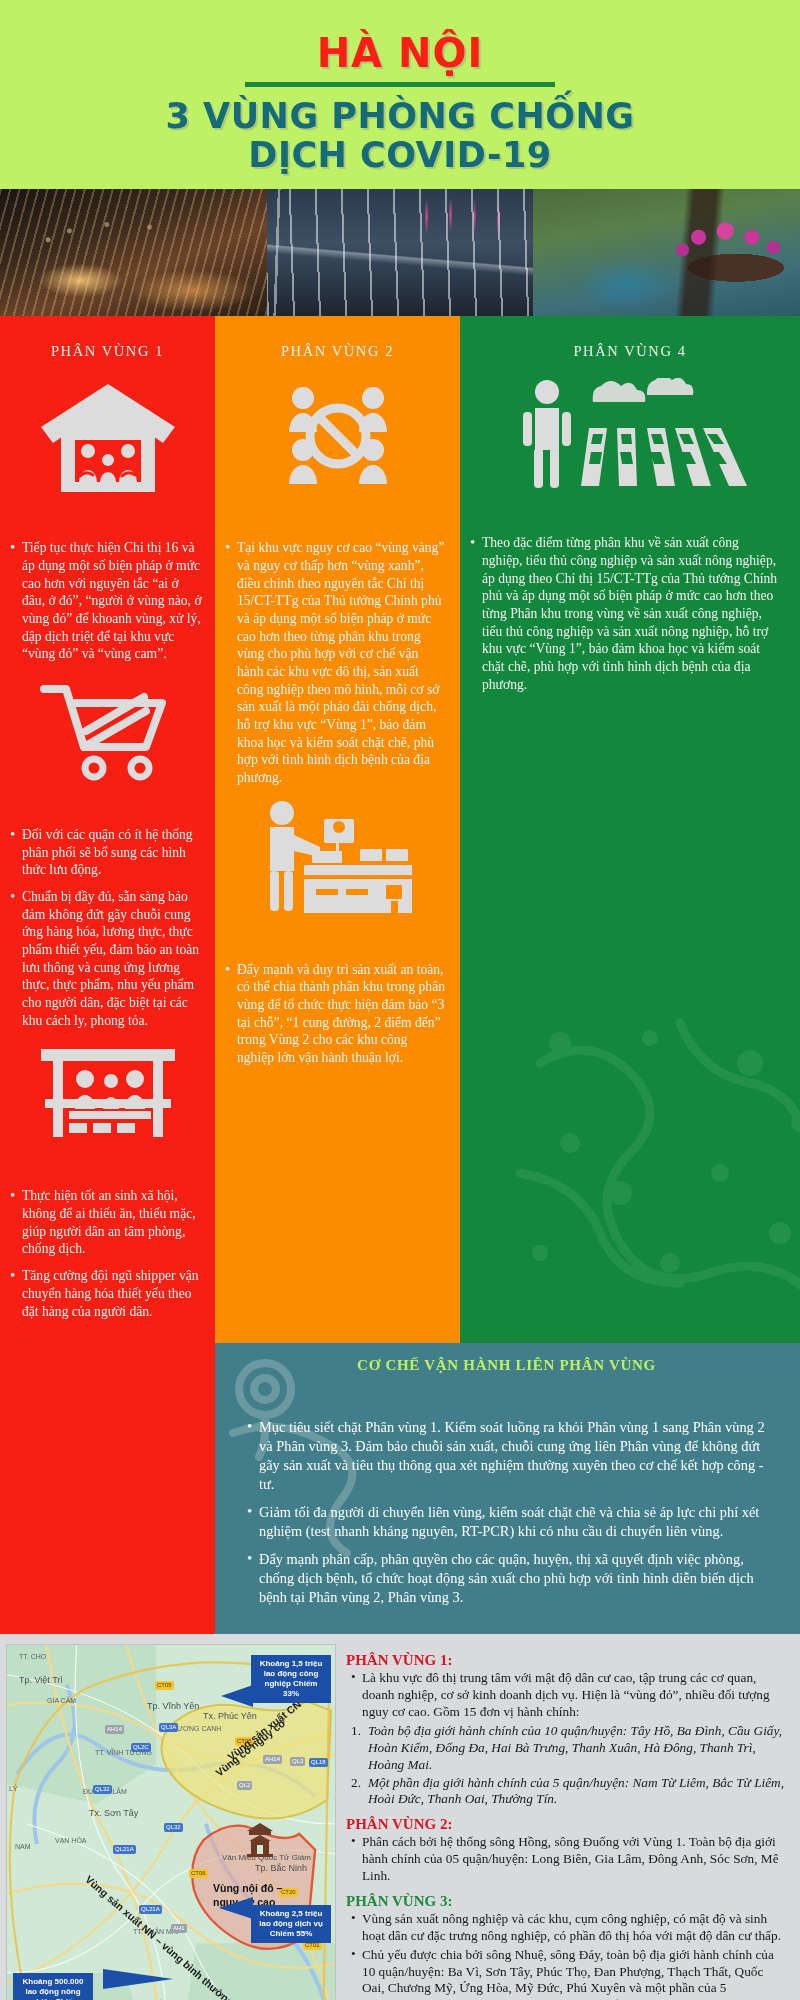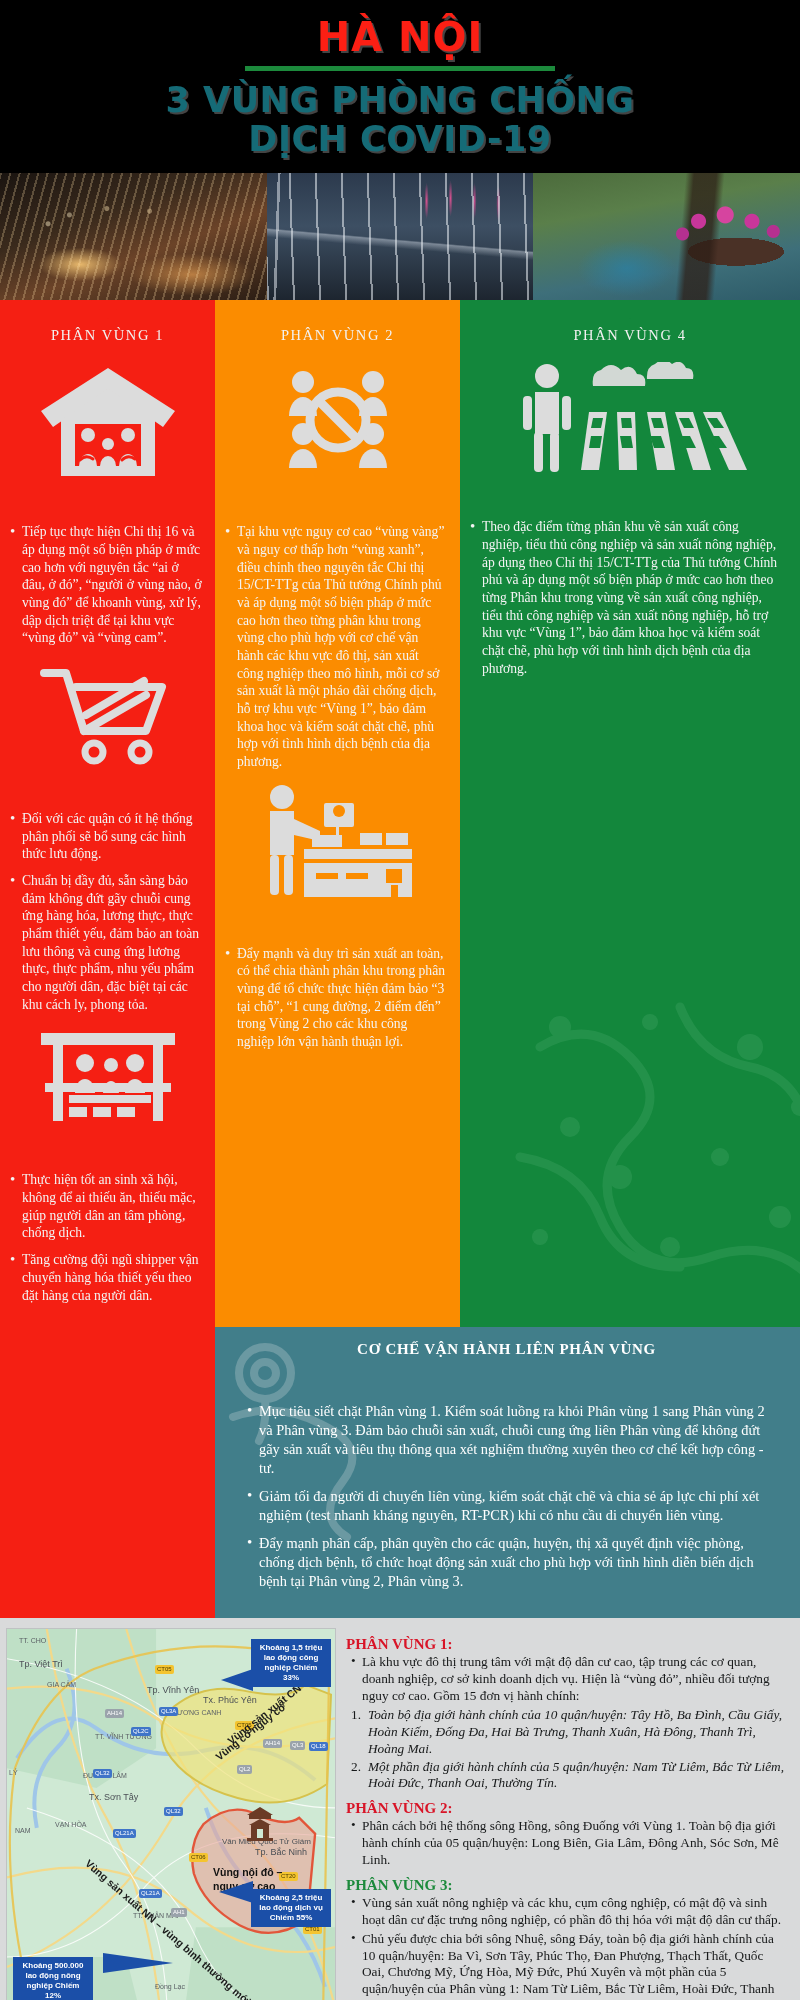--- a/index.html
+++ b/index.html
@@ -8,21 +8,21 @@
   body {
     font-family: "Liberation Serif", "DejaVu Serif", serif;
     background: #d9dadb;
     width: 800px;
     position: relative;
     overflow-x: hidden;
   }
   .page { width: 800px; position: relative; background: #d9dadb; }
 
   
-  .header { padding: 16px 0 14px; text-align: center; background: #000000; }
+  .header { padding: 32px 0 14px; text-align: center; background: #bef264; }
   .title-main {
     font-family: "DejaVu Sans", sans-serif;
     font-weight: 800;
     font-size: 40px;
     color: #fc1f14;
     letter-spacing: 1px;
     line-height: 1.05;
     text-shadow: 2px 2px 0 rgba(150,150,150,.45);
   }
   .title-rule {
@@ -140,21 +140,21 @@
   .virus-deco {
     position: absolute; right: -30px; bottom: 40px;
     width: 330px; height: 300px; opacity: .22; pointer-events: none;
   }
 
   
   .teal-row { display: flex; width: 800px; }
   .teal-left { width: 215px; background: #f51f13; }
   .teal { width: 585px; background: #417e8a; position: relative; padding: 14px 16px 18px 14px; }
   .teal h3 {
-    text-align: center; color: #ffffff; font-size: 15px;
+    text-align: center; color: #bef264; font-size: 15px;
     font-weight: bold; letter-spacing: .7px; margin-bottom: 3px;
     font-family: "Liberation Serif", serif;
   }
   .teal .bullets li { color: #fff; font-size: 14.4px; line-height: 1.32; }
   .pin-deco { position: absolute; left: 4px; top: 4px; width: 230px; height: 210px; opacity: .30; }
 
   
   .bottom { display: flex; width: 800px; background: #d9dadb; padding: 10px 0 0 0; }
   .map-box { width: 340px; padding: 0 4px 0 6px; position: relative; }
   .map {

